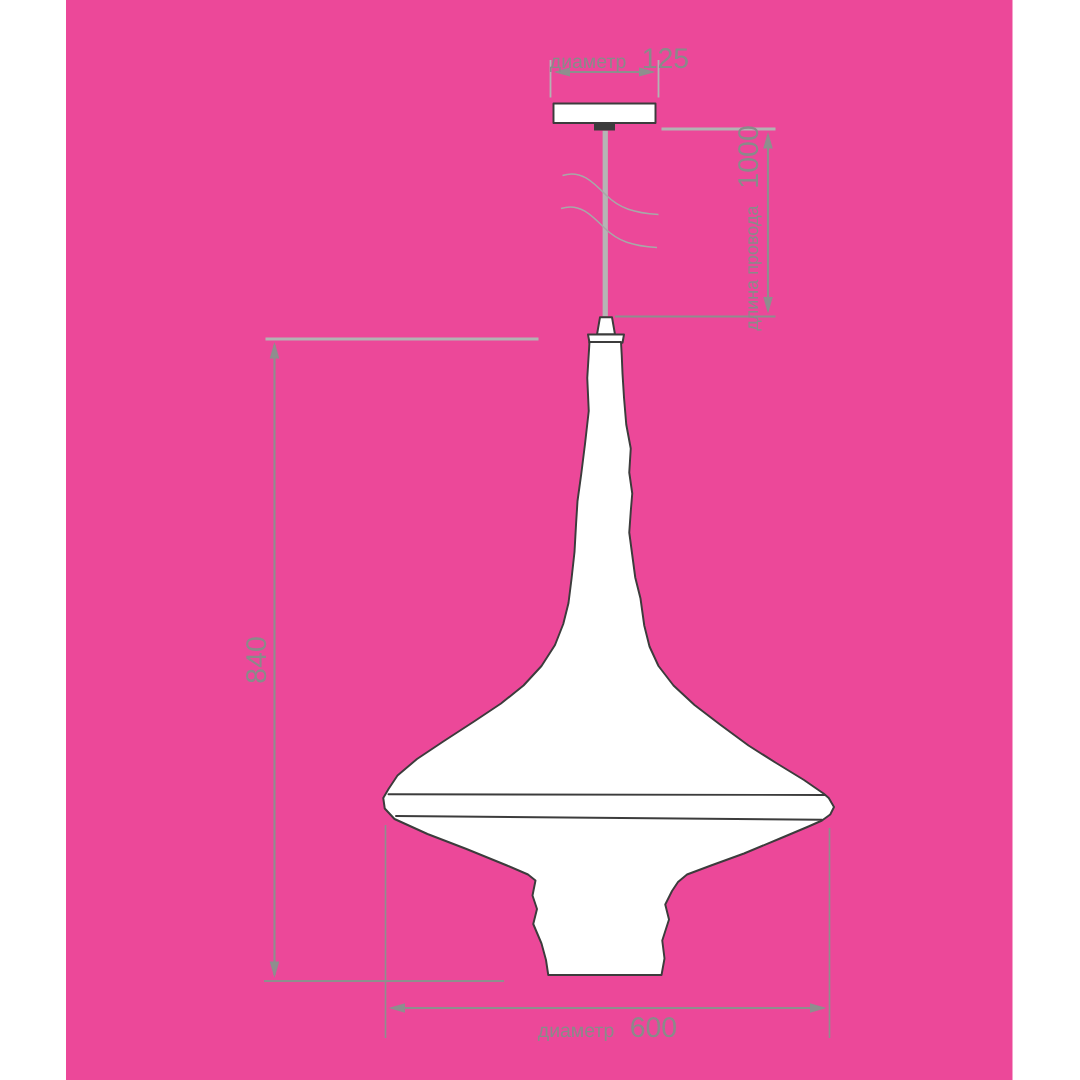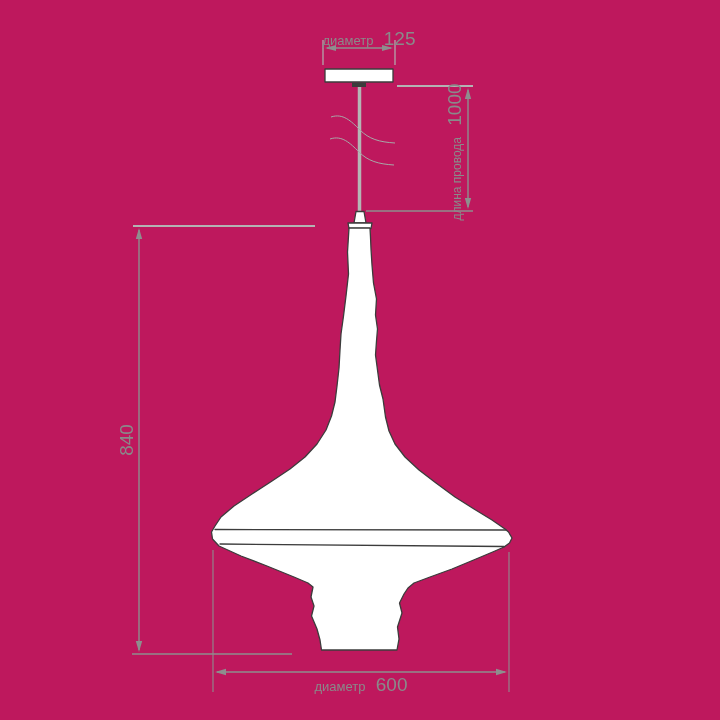--- a/index.html
+++ b/index.html
@@ -2,25 +2,26 @@
 <html><head>
 <meta charset="utf-8">
 <style>
   html, body {
     margin: 0;
     padding: 0;
     background: #ffffff;
   }
   .canvas {
     position: relative;
-    width: 720px;
+    width: 631px;
     height: 720px;
-    background: #be185d;
+    background: #ec4899;
     overflow: hidden;
     font-family: "Liberation Sans", "DejaVu Sans", sans-serif;
+    margin-left: 44px;
   }
   svg { display: block; }
   text { font-family: "Liberation Sans", "DejaVu Sans", sans-serif; }
 </style>
 </head>
 <body>
 
 <div class="canvas">
   <svg width="720" height="720" viewBox="0 0 720 720">
 

